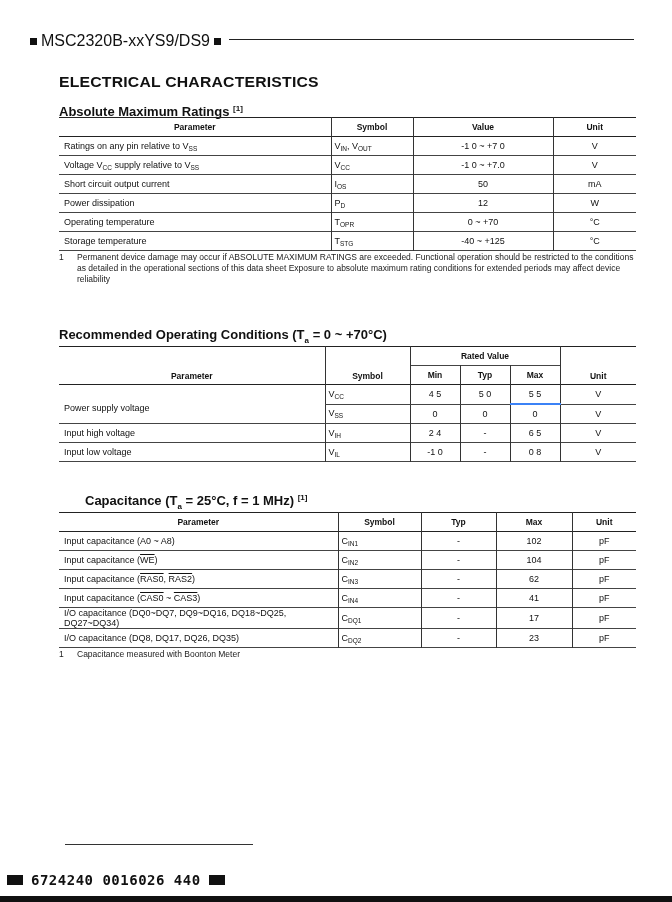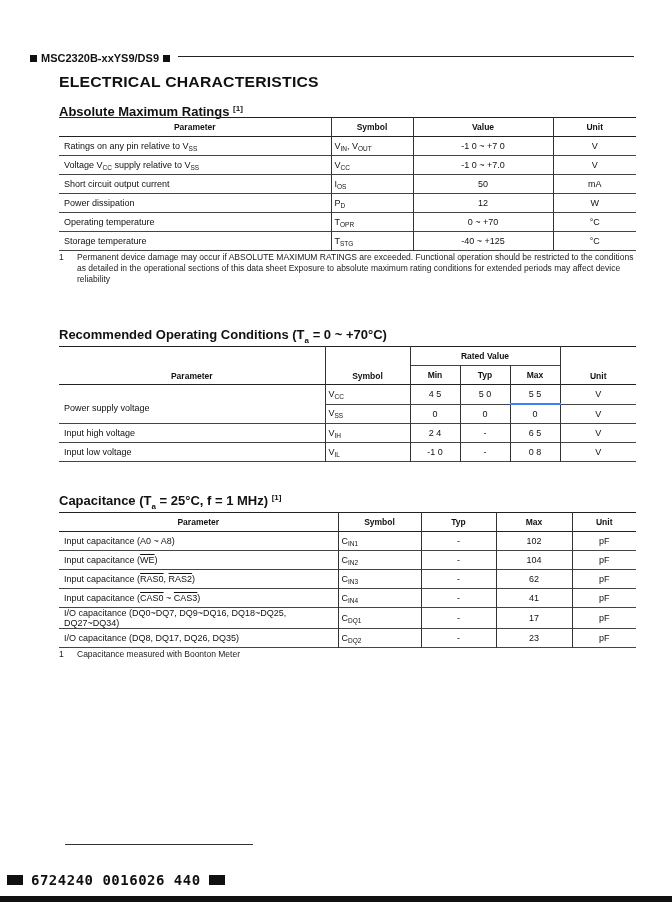--- a/index.html
+++ b/index.html
@@ -1,21 +1,21 @@
 <!DOCTYPE html>
 <html><head>
 <meta charset="utf-8">
 <style>
   html, body { margin: 0; padding: 0; }
   body {
     width: 672px; height: 902px; background: #ffffff; color: #111;
     font-family: "Liberation Sans", sans-serif; position: relative; overflow: hidden;
   }
   .abs { position: absolute; }
-  .running-head { left: 30px; top: 52px; font-size: 11px; font-weight: bold; display: flex; align-items: center; width: 604px; }
+  .running-head { left: 30px; top: 32px; font-size: 16px; font-weight: normal; display: flex; align-items: center; width: 604px; }
   .running-head .sq { display: inline-block; width: 7px; height: 7px; background: #111; margin: 0 4px 0 0; }
   .running-head .sq2 { margin: 0 4px 0 4px; }
   .running-head .rule { flex: 1; height: 1px; background: #222; margin-left: 4px; margin-top: -3px; }
   .h1 { left: 59px; top: 73px; font-size: 15px; font-weight: 900; letter-spacing: 0.2px; transform: scaleX(1.05); transform-origin: left; }
   .h2 { left: 59px; font-size: 13px; font-weight: bold; }
   .h2 sup { font-size: 8px; font-weight: bold; }
   .h2 sub { font-size: 8px; }
   table { border-collapse: collapse; position: absolute; font-size: 9px; }
   table td, table th { padding: 0 4px; height: 18px; vertical-align: middle; }
   th { font-weight: bold; font-size: 8.5px; transform-origin: center; }
@@ -162,21 +162,21 @@
     <td class="param">Input low voltage</td>
     <td class="sym"><span>V</span><span class="sub">IL</span></td>
     <td class="c">-1 0</td>
     <td class="c">-</td>
     <td class="c">0 8</td>
     <td class="c">V</td>
   </tr>
 </tbody>
   </table>
 
-<div class="abs h2" style="top:493px;">
+<div class="abs h2" style="top:493px;margin-left:26px;">
   <span>Capacitance (T</span><sub>a</sub><span> = 25°C, f = 1 MHz)</span>
   <sup>[1]</sup>
 </div>
 
 <table class="t" style="left:59px; top:512px; width:577px;">
   <colgroup>
       <col style="width:279px">
       <col style="width:83px">
       <col style="width:75px">
       <col style="width:76px">

